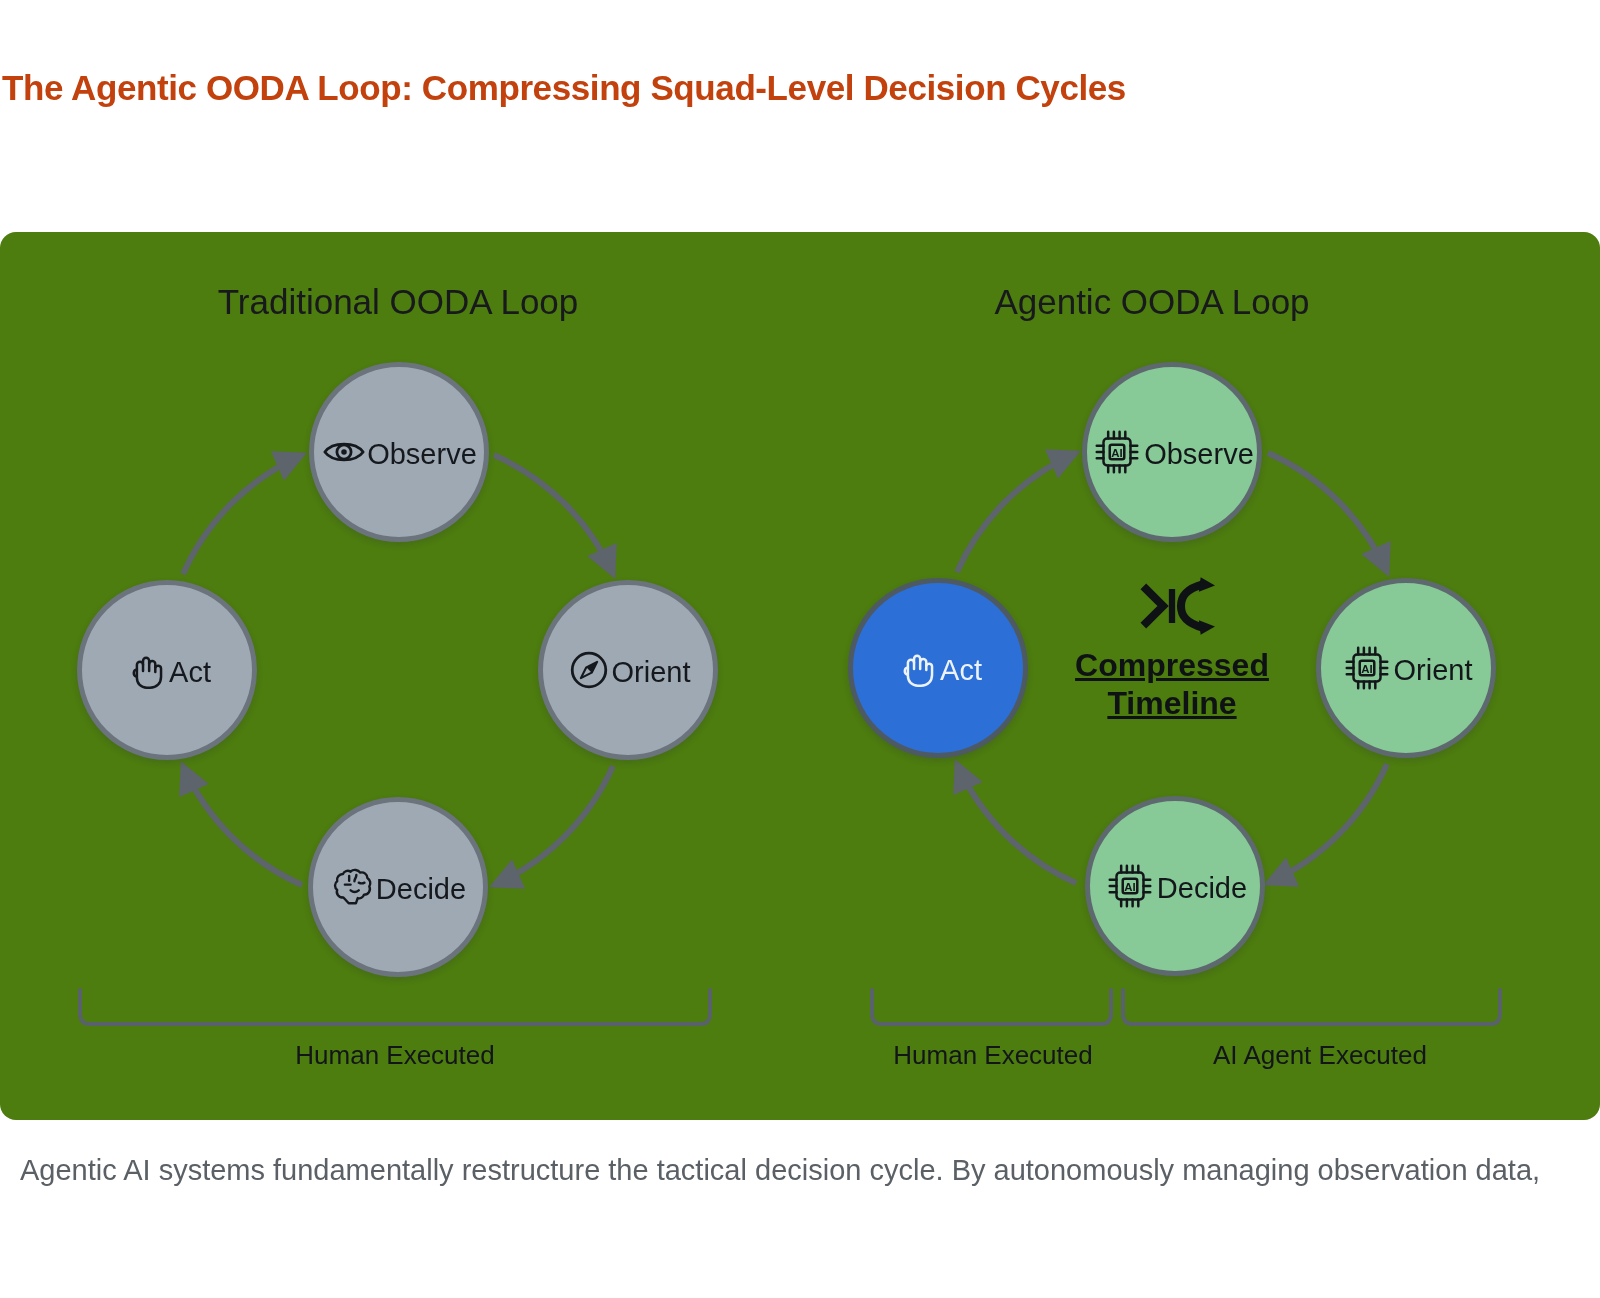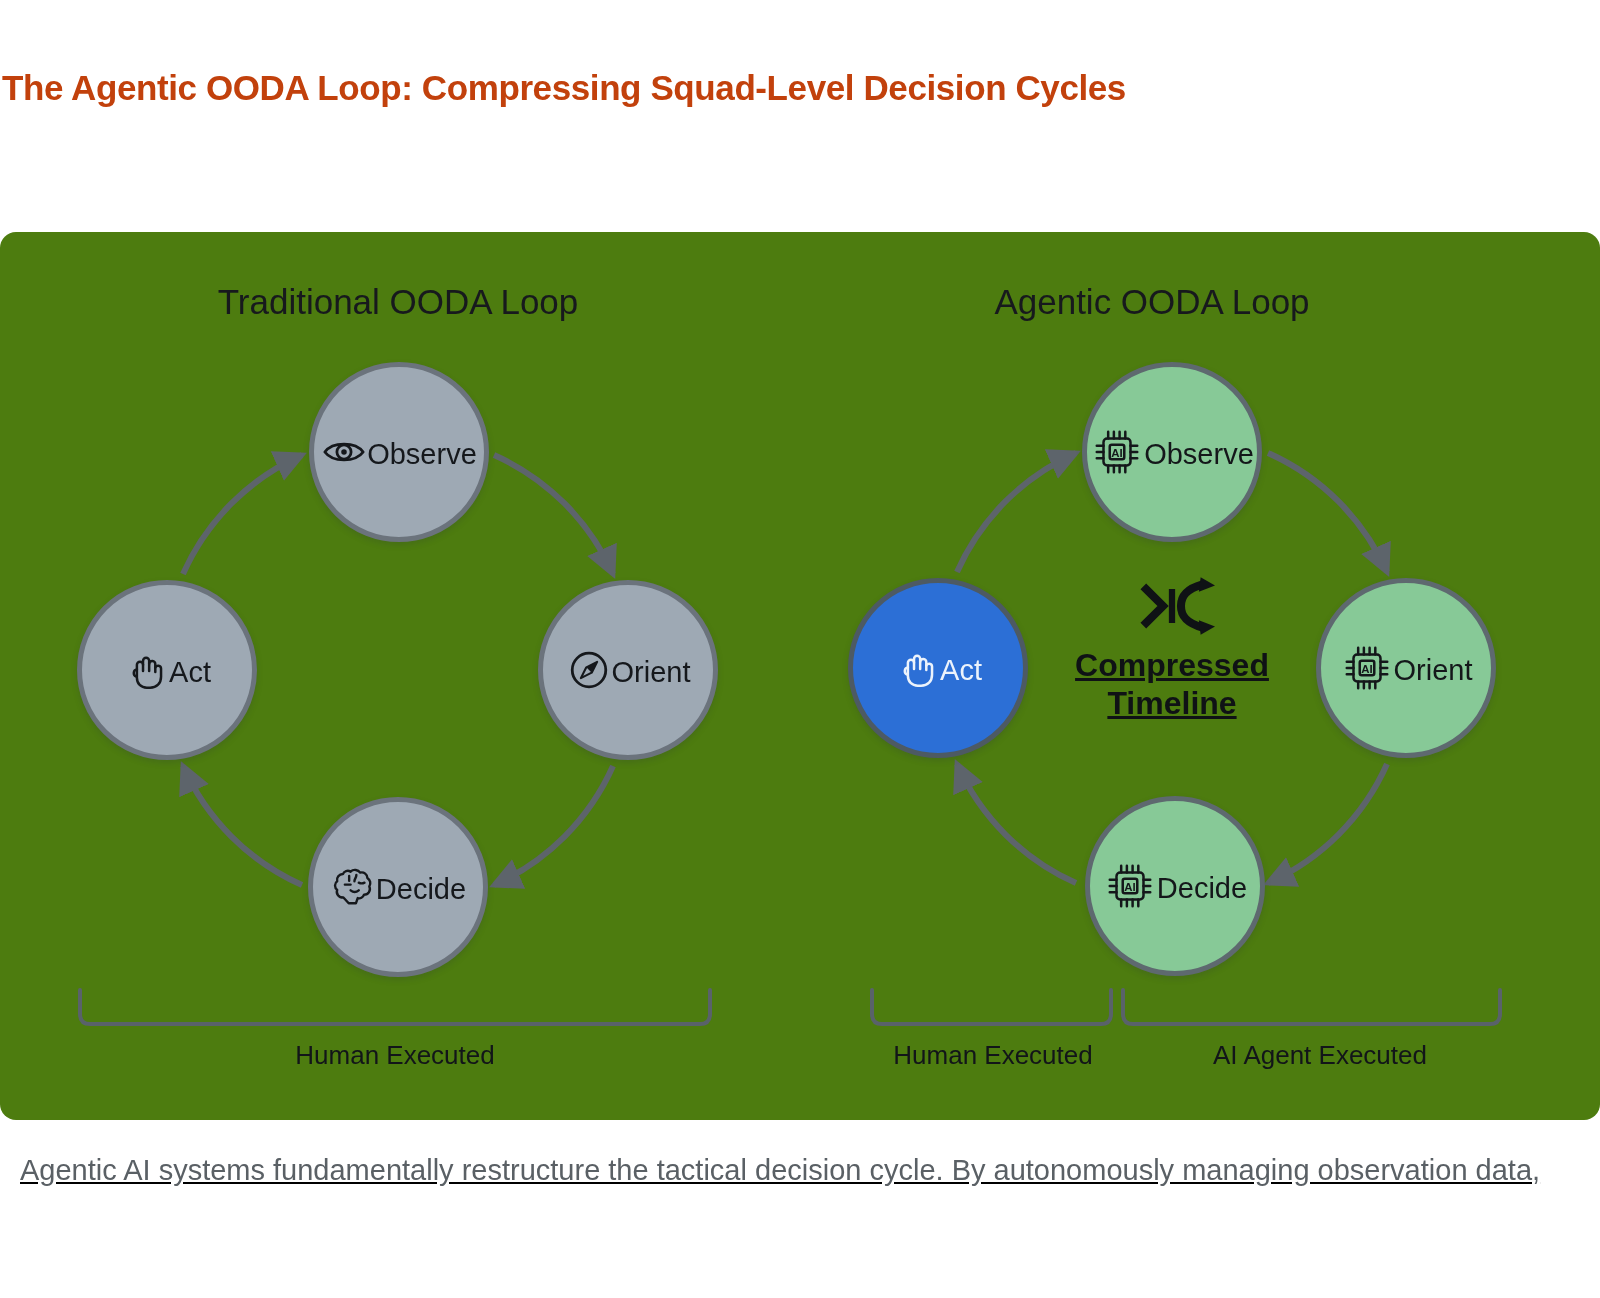--- a/index.html
+++ b/index.html
@@ -47,21 +47,21 @@
   .note-line{ font-size:32px; font-weight:700; line-height:38px; color:#0f1215;text-decoration:underline; }
 
   .bracket-label{
     position:absolute; top:808px; transform:translateX(-50%);
     font-size:26px; font-weight:400; color:#121519; white-space:nowrap;
   }
   .bl-trad { left:395px; }
   .bl-human{ left:993px; }
   .bl-ai   { left:1313px;margin-left:7px; }
 
-  .caption{ position:absolute; left:20px; top:1146px; width:1545px;text-decoration:underline; }
+  .caption{ position:absolute; left:20px; top:1146px; width:1545px; }
   .caption-line{ font-size:29px; line-height:49px; color:#5a6065; }
 
   .defs-hidden{ position:absolute; width:0; height:0; overflow:hidden; }
 </style>
 </head>
 <body>
 
 <svg class="defs-hidden" aria-hidden="true">
   <defs>
     <symbol id="sym-eye" viewBox="0 0 48 48">

